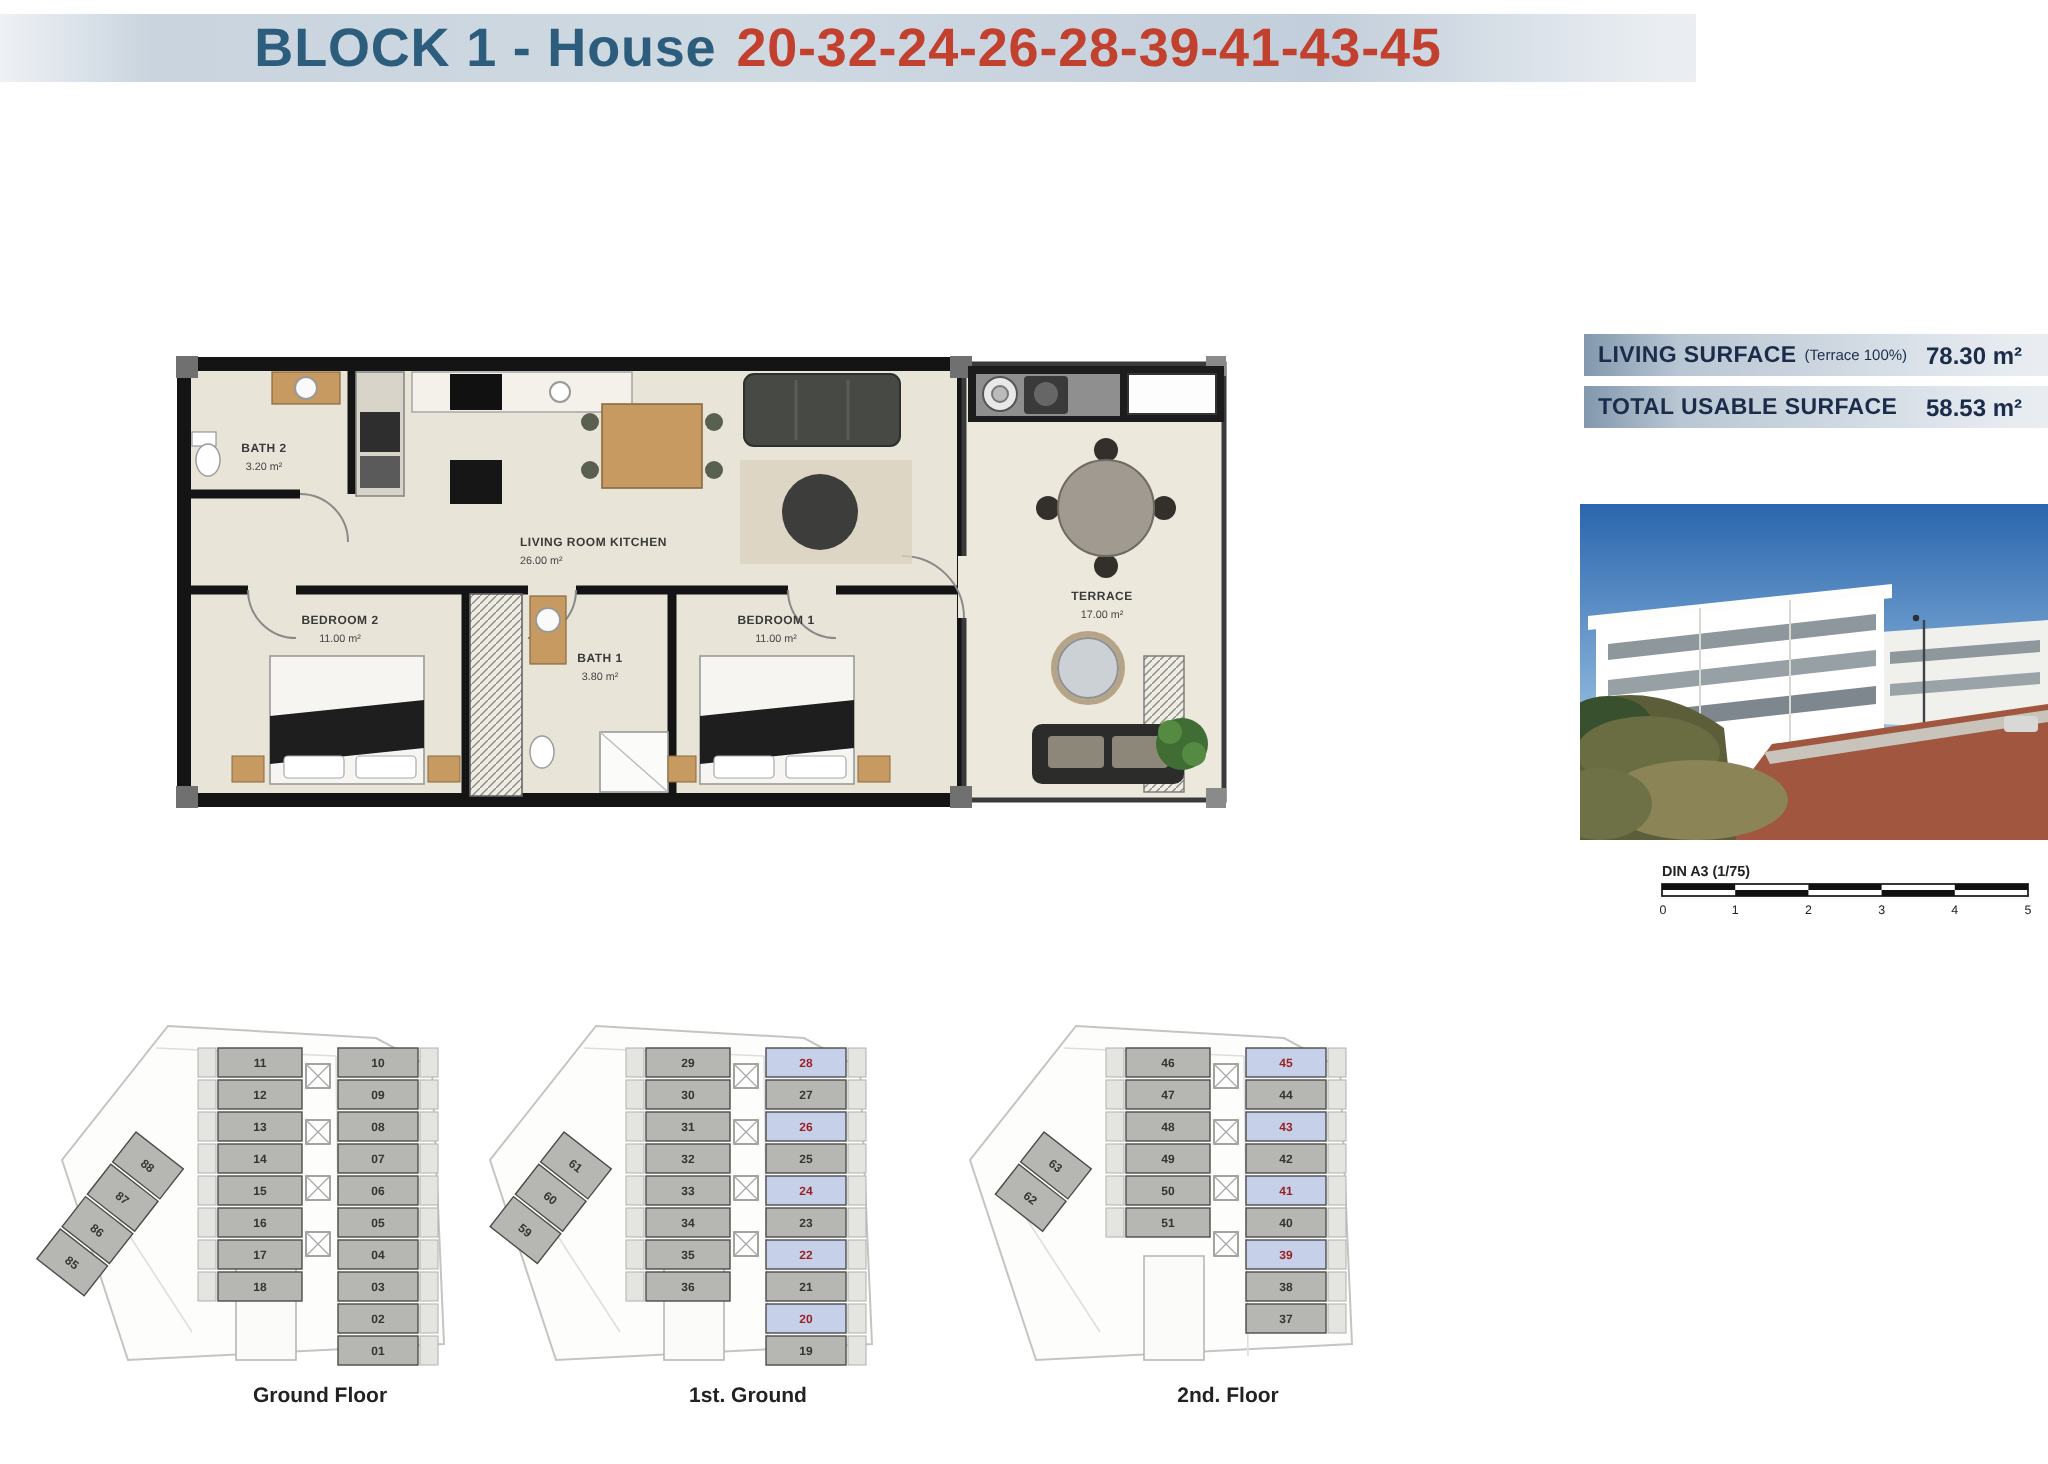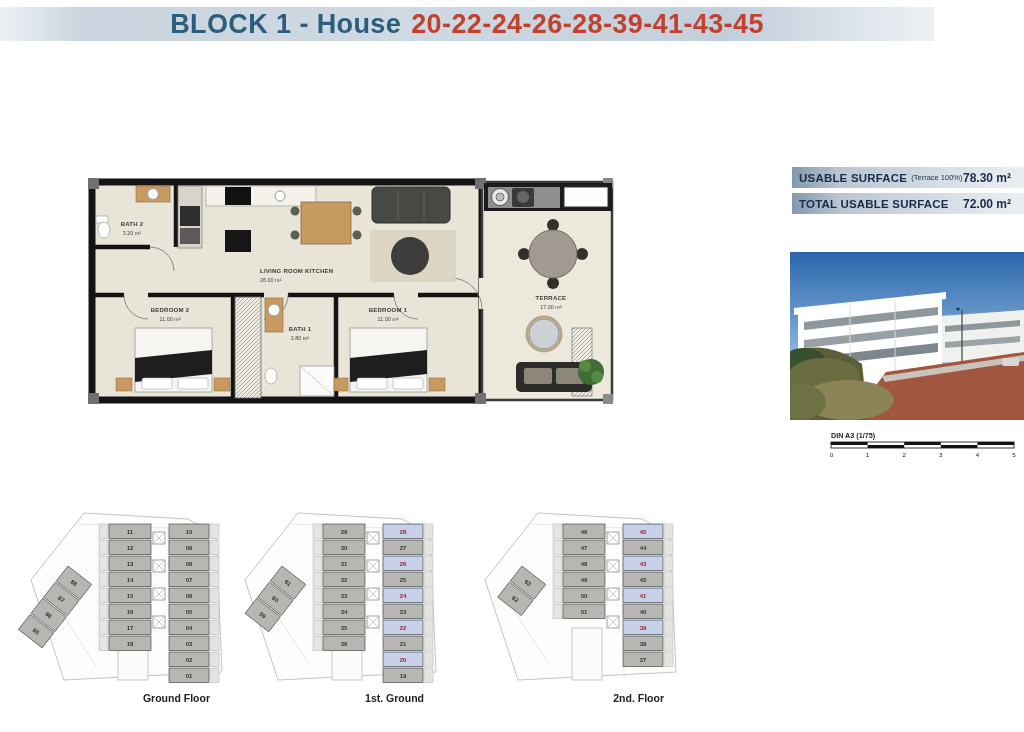--- a/index.html
+++ b/index.html
@@ -4,21 +4,21 @@
 <style>
   html,body{margin:0;padding:0;}
   body{
     width:1024px;height:732px;position:relative;overflow:hidden;
     background:#ffffff;font-family:"Liberation Sans",sans-serif;
   }
   svg{font-family:"Liberation Sans",sans-serif;}
 
   
   .titlebar{
-    position:absolute;left:0;top:7px;width:934px;height:34px;
+    position:absolute;left:0;top:7px;width:848px;height:34px;
     background:linear-gradient(90deg,#eef1f5 0%,#c9d4de 9%,#cfd9e2 45%,#c2cedb 78%,#eaeef2 98%);
     display:flex;align-items:center;justify-content:center;gap:10px;
   }
   .title-main{font-size:27px;font-weight:bold;color:#2d5d7c;letter-spacing:.4px;}
   .title-nums{font-size:27px;font-weight:bold;color:#c2402e;letter-spacing:.4px;}
 
   
   .surfaces{position:absolute;left:792px;top:167px;width:300px;}
   .surf-row{
     position:relative;height:21px;margin-bottom:5px;
@@ -36,31 +36,31 @@
   .scalebar{position:absolute;left:830px;top:429px;text-decoration:underline;}
 
   
   .mainplan{position:absolute;left:88px;top:178px;}
   .plabel{font-size:6px;font-weight:bold;fill:#3a3a3a;letter-spacing:.25px;}
   .parea{font-size:5.4px;fill:#474747;}
 
   
   .floor{position:absolute;top:510px;width:230px;height:196px;}
   .floor-label{
-    position:absolute;left:92px;bottom:2px;width:100px;text-align:right;
+    position:absolute;left:92px;bottom:2px;width:100px;text-align:center;
     font-size:10.5px;font-weight:600;color:#222;
   }
   #floor0{left:18px;} #floor1{left:232px;} #floor2{left:472px;}
 </style>
 </head>
 <body>
 
 <div class="titlebar">
   <span class="title-main">BLOCK 1 - House</span>
-  <span class="title-nums">20-22-24-26-28-39-41-43-45</span>
+  <span class="title-nums">20-32-24-26-28-39-41-43-45</span>
 </div>
 
 <div class="mainplan">
 <svg width="530" height="226" viewBox="0 0 530 226">
   <defs>
     <pattern id="hatch" width="4" height="4" patternUnits="userSpaceOnUse">
       <rect width="4" height="4" fill="#efece3"></rect>
       <path d="M0,4 L4,0" stroke="#8a8a85" stroke-width="0.7"></path>
     </pattern>
   </defs>
@@ -197,28 +197,28 @@
     <text class="plabel" x="300" y="134">BEDROOM 1</text>
     <text class="parea" x="300" y="143">11.00 m²</text>
     <text class="plabel" x="463" y="122">TERRACE</text>
     <text class="parea" x="463" y="131">17.00 m²</text>
   </g>
 </svg>
 </div>
 
 <div class="surfaces">
   <div class="surf-row">
-    <span class="surf-label">USABLE SURFACE</span>
+    <span class="surf-label">LIVING SURFACE</span>
     <span class="surf-note">(Terrace 100%)</span>
     <span class="surf-value">78.30 m²</span>
   </div>
   <div class="surf-row">
     <span class="surf-label">TOTAL USABLE SURFACE</span>
     <span class="surf-note"></span>
-    <span class="surf-value">72.00 m²</span>
+    <span class="surf-value">58.53 m²</span>
   </div>
 </div>
 
 <div class="photo">
 <svg width="234" height="168" viewBox="0 0 234 168">
   <defs>
     <linearGradient id="sky" x1="0" y1="0" x2="0" y2="1">
       <stop offset="0" stop-color="#2a66ad"></stop>
       <stop offset="1" stop-color="#9ec4e4"></stop>
     </linearGradient>

